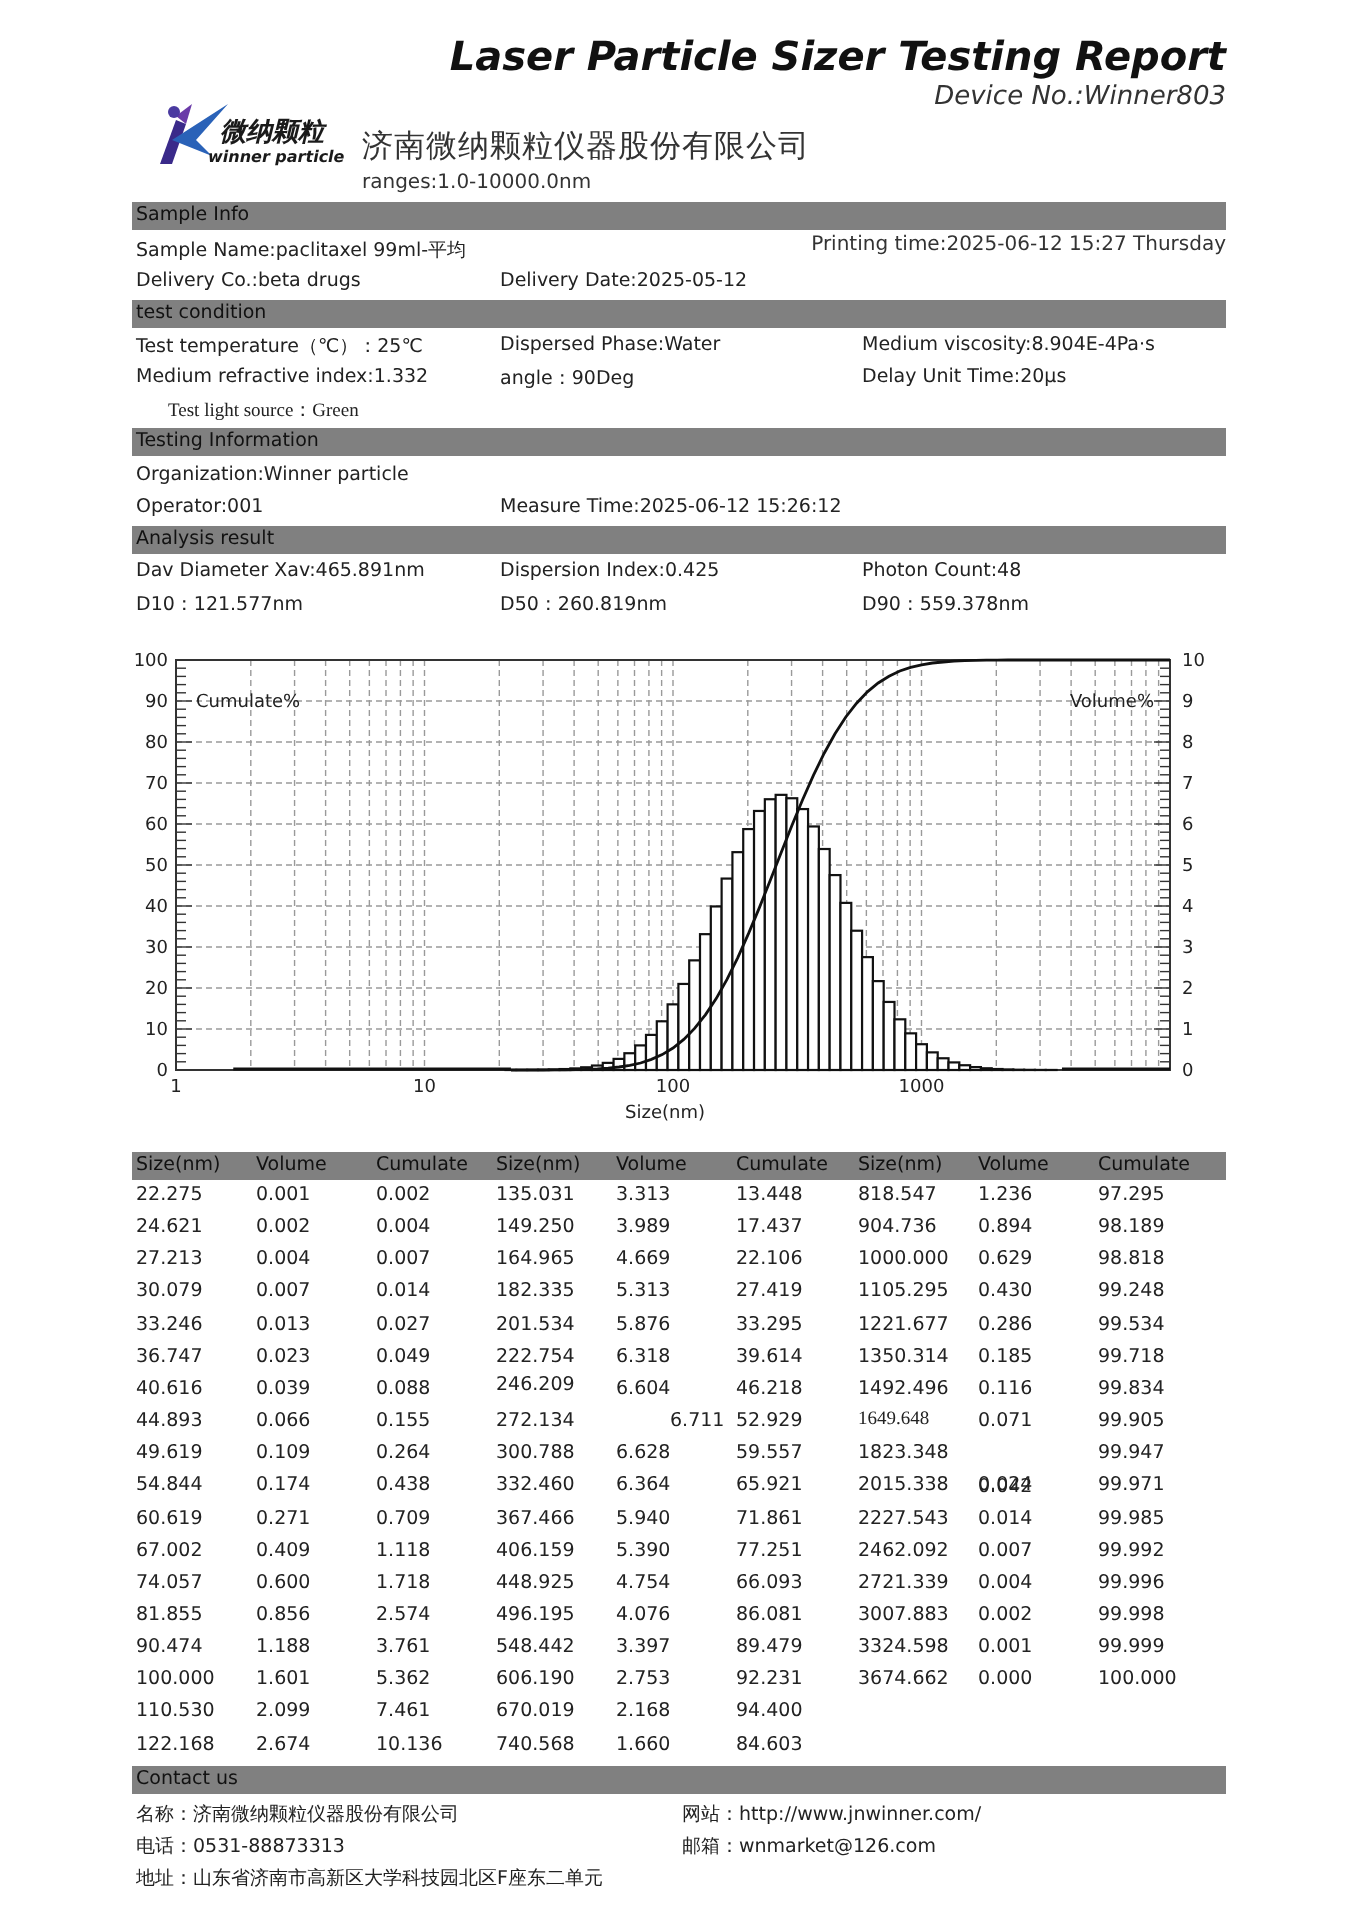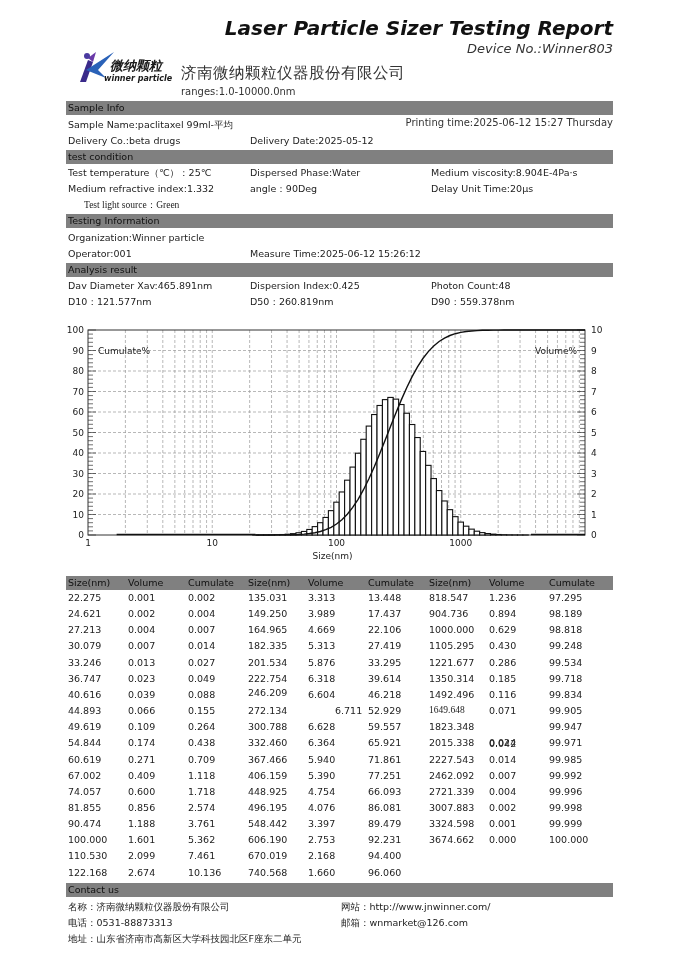--- a/index.html
+++ b/index.html
@@ -412,21 +412,21 @@
     <div class="td" style="left: 308px; top: 818.1px;">3.397</div>
     <div class="td" style="left: 368px; top: 818.1px;">89.479</div>
     <div class="td" style="left: 248px; top: 834.25px;">606.190</div>
     <div class="td" style="left: 308px; top: 834.25px;">2.753</div>
     <div class="td" style="left: 368px; top: 834.25px;">92.231</div>
     <div class="td" style="left: 248px; top: 850.4px;">670.019</div>
     <div class="td" style="left: 308px; top: 850.4px;">2.168</div>
     <div class="td" style="left: 368px; top: 850.4px;">94.400</div>
     <div class="td" style="left: 248px; top: 866.55px;">740.568</div>
     <div class="td" style="left: 308px; top: 866.55px;">1.660</div>
-    <div class="td" style="left: 368px; top: 866.55px;">96.060</div>
+    <div class="td" style="left: 368px; top: 866.55px;">84.603</div>
     <div class="th" style="left: 429px;">Size(nm)</div>
     <div class="th" style="left: 489px;">Volume</div>
     <div class="th" style="left: 549px;">Cumulate</div>
     <div class="td" style="left: 429px; top: 592px;">818.547</div>
     <div class="td" style="left: 489px; top: 592px;">1.236</div>
     <div class="td" style="left: 549px; top: 592px;">97.295</div>
     <div class="td" style="left: 429px; top: 608.15px;">904.736</div>
     <div class="td" style="left: 489px; top: 608.15px;">0.894</div>
     <div class="td" style="left: 549px; top: 608.15px;">98.189</div>
     <div class="td" style="left: 429px; top: 624.3px;">1000.000</div>

